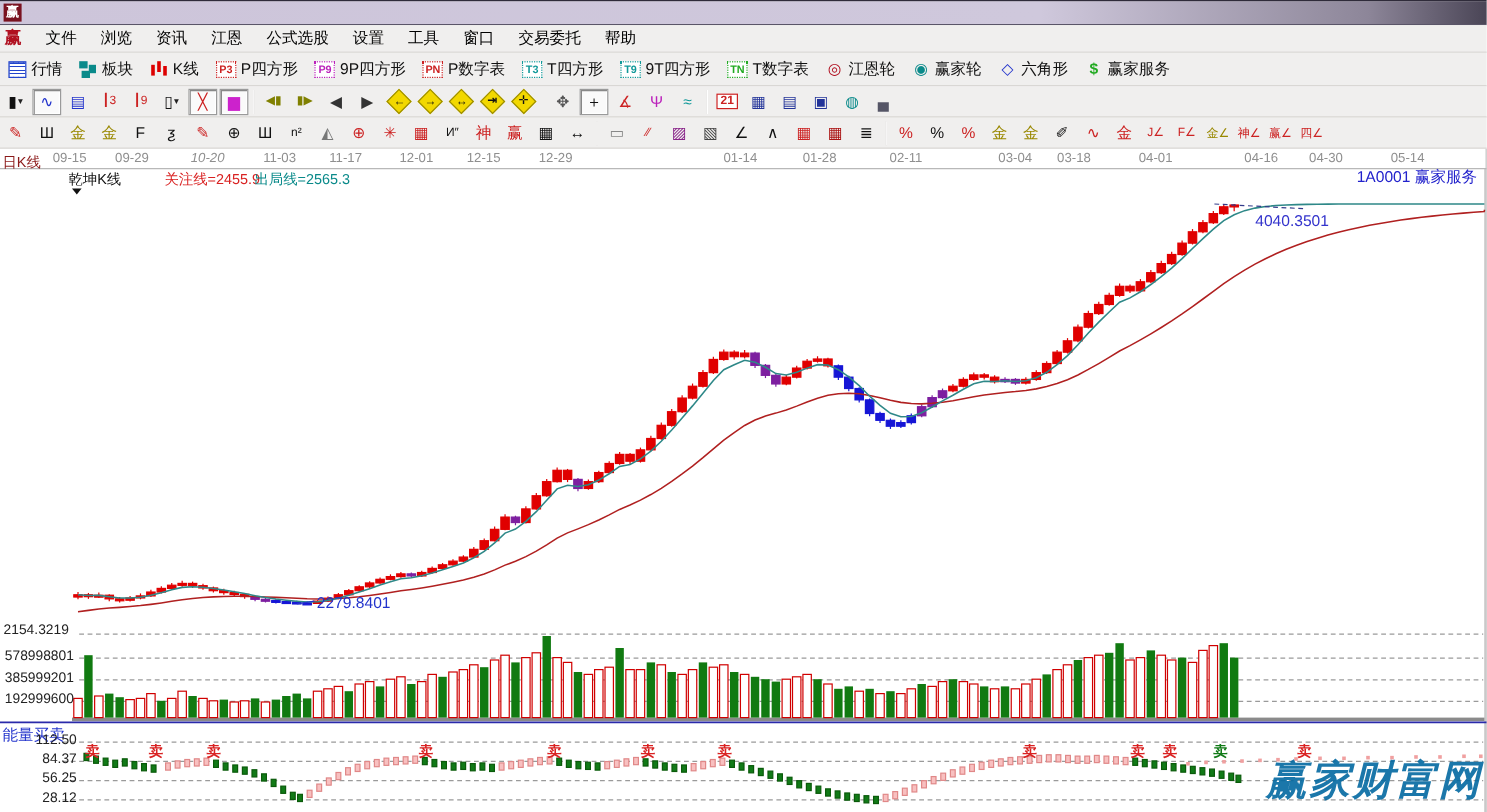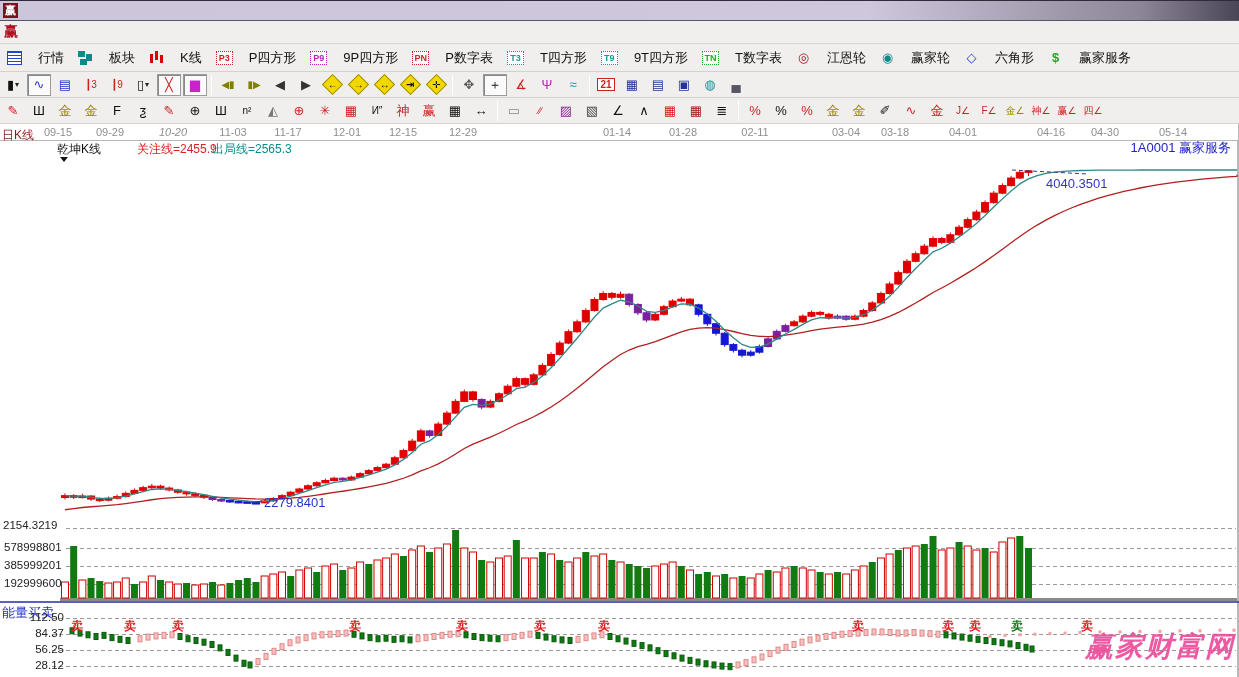--- a/index.html
+++ b/index.html
@@ -13,21 +13,21 @@
     font-size:11px; line-height:15px; text-align:center; font-weight:bold; }
   .menubar { position:absolute; left:0; top:21px; width:1239px; height:23px; background:#f0efee;
     border-bottom:1px solid #d8d5d2; display:flex; align-items:center; font-size:13px; }
   .menubar .logo { color:#b01020; font-weight:bold; margin:0 10px 0 4px; font-size:14px; }
   .menu-item { padding:2px 10px; cursor:default; }
   .toolbar { position:absolute; left:0; width:1239px; background:#f0efee;
     border-bottom:1px solid #d4d1ce; display:flex; align-items:center; }
   .t1 { top:44px; height:28px; font-size:13px; }
   .t2 { top:72px; height:26px; }
   .t3 { top:98px; height:26px; }
-  .t1-btn { display:flex; align-items:center; gap:16px; padding:2px 7px; height:24px; }
+  .t1-btn { display:flex; align-items:center; gap:4px; padding:2px 7px; height:24px; }
   .t1-btn .lab { color:#111; }
   .ic { display:inline-block; width:15px; height:14px; text-align:center; font-size:13px; line-height:14px; }
   .ic-grid { border:1px solid #2244cc;
     background:repeating-linear-gradient(0deg,#fff 0 2px,#2244cc 2px 3px),
                repeating-linear-gradient(90deg,rgba(255,255,255,0) 0 3px,#2244cc 3px 4px); }
   .ic-blocks { background:
     linear-gradient(#0a8a8a,#0a8a8a) 0 0/7px 6px no-repeat,
     linear-gradient(#0a8a8a,#0a8a8a) 8px 3px/6px 7px no-repeat,
     linear-gradient(#0a8a8a,#0a8a8a) 2px 8px/7px 6px no-repeat; }
   .ic-kline { background:
@@ -47,33 +47,34 @@
   .dia span { transform:rotate(-45deg); font-size:10px; font-weight:bold; color:#111; }
   .cal { border:1px solid #cc2222; color:#cc2222; font-size:10px; font-weight:bold;
     padding:0 2px; background:#fff; }
   .chart-region { position:absolute; left:0; top:124px; width:1239px; height:553px; background:#fff;
     border-right:1px solid #b8b8b8; }
   #chart-svg { position:absolute; left:0; top:0; width:1239px; height:677px; z-index:1; }
   .flabel { position:absolute; z-index:3; white-space:nowrap; }
   .date-lab { position:absolute; top:126px; transform:translateX(-50%); font-size:11px; color:#8f8f8f; z-index:3; }
   .tri-down { position:absolute; left:60px; top:157px; width:0; height:0; z-index:3;
     border-left:4px solid transparent; border-right:4px solid transparent; border-top:5px solid #111; }
-  .watermark { position:absolute; right:4px; top:628px; z-index:4; color:#ec4899; opacity:.9;
-    font-family:"DejaVu Serif","Liberation Serif",serif; font-weight:bold; font-size:28px;
+  .watermark { position:absolute; right:4px; top:628px; z-index:4; color:#0369a1; opacity:.9;
+    font-family:"DejaVu Serif","Liberation Serif",serif; font-weight:bold; font-size:34px;
     letter-spacing:2px; font-style:italic; }
 </style>
 </head>
 <body>
 
 <div class="titlebar">
   <span class="app-ico">赢</span>
 </div>
 
 <div class="menubar">
   <span class="logo">赢</span>
+  <span id="menu-items"><span class="menu-item">文件</span><span class="menu-item">浏览</span><span class="menu-item">资讯</span><span class="menu-item">江恩</span><span class="menu-item">公式选股</span><span class="menu-item">设置</span><span class="menu-item">工具</span><span class="menu-item">窗口</span><span class="menu-item">交易委托</span><span class="menu-item">帮助</span></span>
 </div>
 
 <div class="toolbar t1" id="toolbar1">
     <div class="t1-btn">
       <span class="ic ic-grid"></span>
       <span class="lab">行情</span>
     </div>
     <div class="t1-btn">
       <span class="ic ic-blocks"></span>
       <span class="lab">板块</span>

